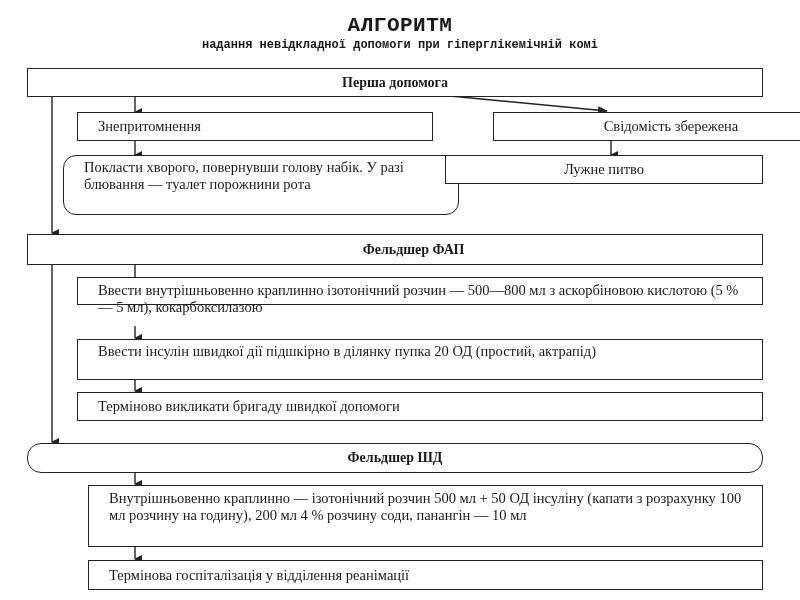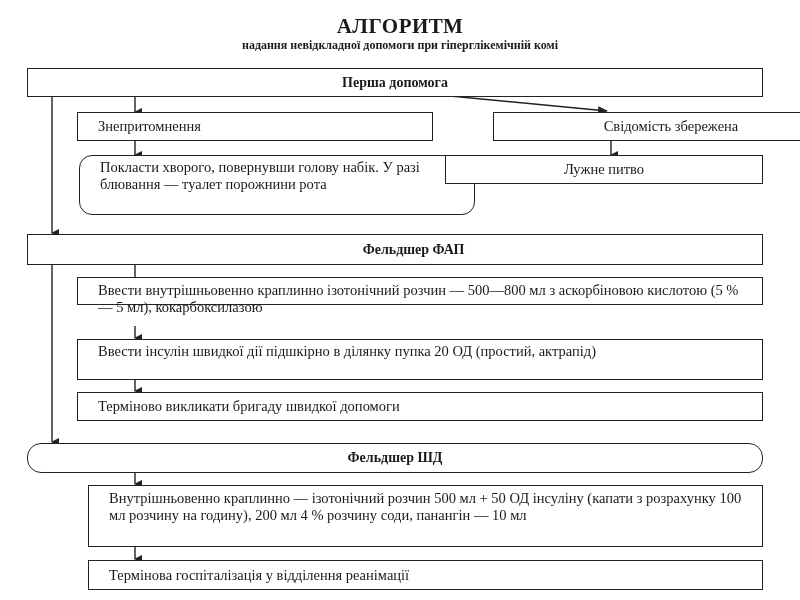--- a/index.html
+++ b/index.html
@@ -1,18 +1,18 @@
 <!DOCTYPE html>
 <html><head>
 <meta charset="utf-8">
 <style>
   html, body { margin:0; padding:0; background:#ffffff; }
   body { width:800px; height:600px; position:relative; overflow:hidden;
          font-family:"Liberation Serif", "DejaVu Serif", serif; color:#1a1a1a; }
-  .title { position:absolute; left:0; width:800px; text-align:center; font-weight:bold; }
+  .title { position:absolute; left:0; width:800px; text-align:center; font-weight:bold;font-family:Liberation Mono, monospace; }
   #t1 { top:14px; font-size:21px; letter-spacing:0.5px; }
   #t2 { top:38px; font-size:12px; }
   .box { position:absolute; border:1.6px solid #222; box-sizing:border-box; background:#fff; }
   .hdr { font-weight:bold; font-size:14px; text-align:center; display:flex; align-items:center; justify-content:center; }
   .txt { font-size:14.5px; line-height:17px; padding:2px 20px; }
   .ctr { text-align:center; display:flex; align-items:center; justify-content:center; }
   svg.lines { position:absolute; left:0; top:0; }
 </style>
 </head>
 <body>
@@ -47,21 +47,21 @@
     <line x1="135" y1="326" x2="135" y2="338" marker-end="url(#ah)"></line>
     <line x1="135" y1="379" x2="135" y2="391" marker-end="url(#ah)"></line>
 
     <line x1="135" y1="472" x2="135" y2="484" marker-end="url(#ah)"></line>
     <line x1="135" y1="546" x2="135" y2="559" marker-end="url(#ah)"></line>
   </g>
 </svg>
 
 <div class="box hdr" style="left:27px;top:68px;width:736px;height:29px;text-align:right;">Перша допомога</div>
 <div class="box txt ctr" style="left:77px;top:112px;width:356px;height:29px;justify-content:flex-start;">Знепритомнення</div>
-<div class="box txt" style="left:79px;top:155px;width:396px;height:60px;padding-top:3px;border-radius:13px;">Покласти хворого, повернувши голову набік. У разі блювання — туалет порожнини рота</div>
+<div class="box txt" style="left:63px;top:155px;width:396px;height:60px;padding-top:3px;border-radius:13px;">Покласти хворого, повернувши голову набік. У разі блювання — туалет порожнини рота</div>
 <div class="box txt ctr" style="left:445px;top:112px;width:356px;height:29px;margin-left:48px;">Свідомість збережена</div>
 <div class="box txt ctr" style="left:445px;top:155px;width:318px;height:29px;">Лужне питво</div>
 
 <div class="box hdr" style="left:27px;top:234px;width:736px;height:31px;padding-left:37px;">Фельдшер ФАП</div>
 <div class="box txt" style="left:77px;top:277px;width:686px;height:28px;padding-top:4px;">Ввести внутрішньовенно краплинно ізотонічний розчин — 500—800 мл з аскорбіновою кислотою (5 % — 5 мл), кокарбоксилазою</div>
 <div class="box txt" style="left:77px;top:339px;width:686px;height:41px;padding-top:3px;">Ввести інсулін швидкої дії підшкірно в ділянку пупка 20 ОД (простий, актрапід)</div>
 <div class="box txt ctr" style="left:77px;top:392px;width:686px;height:29px;justify-content:flex-start;">Терміново викликати бригаду швидкої допомоги</div>
 
 <div class="box hdr" style="left:27px;top:443px;width:736px;height:30px;border-radius:14px;">Фельдшер ШД</div>
 <div class="box txt" style="left:88px;top:485px;width:675px;height:62px;padding-top:4px;">Внутрішньовенно краплинно — ізотонічний розчин 500 мл + 50 ОД інсуліну (капати з розрахунку 100 мл розчину на годину), 200 мл 4 % розчину соди, панангін — 10 мл</div>

